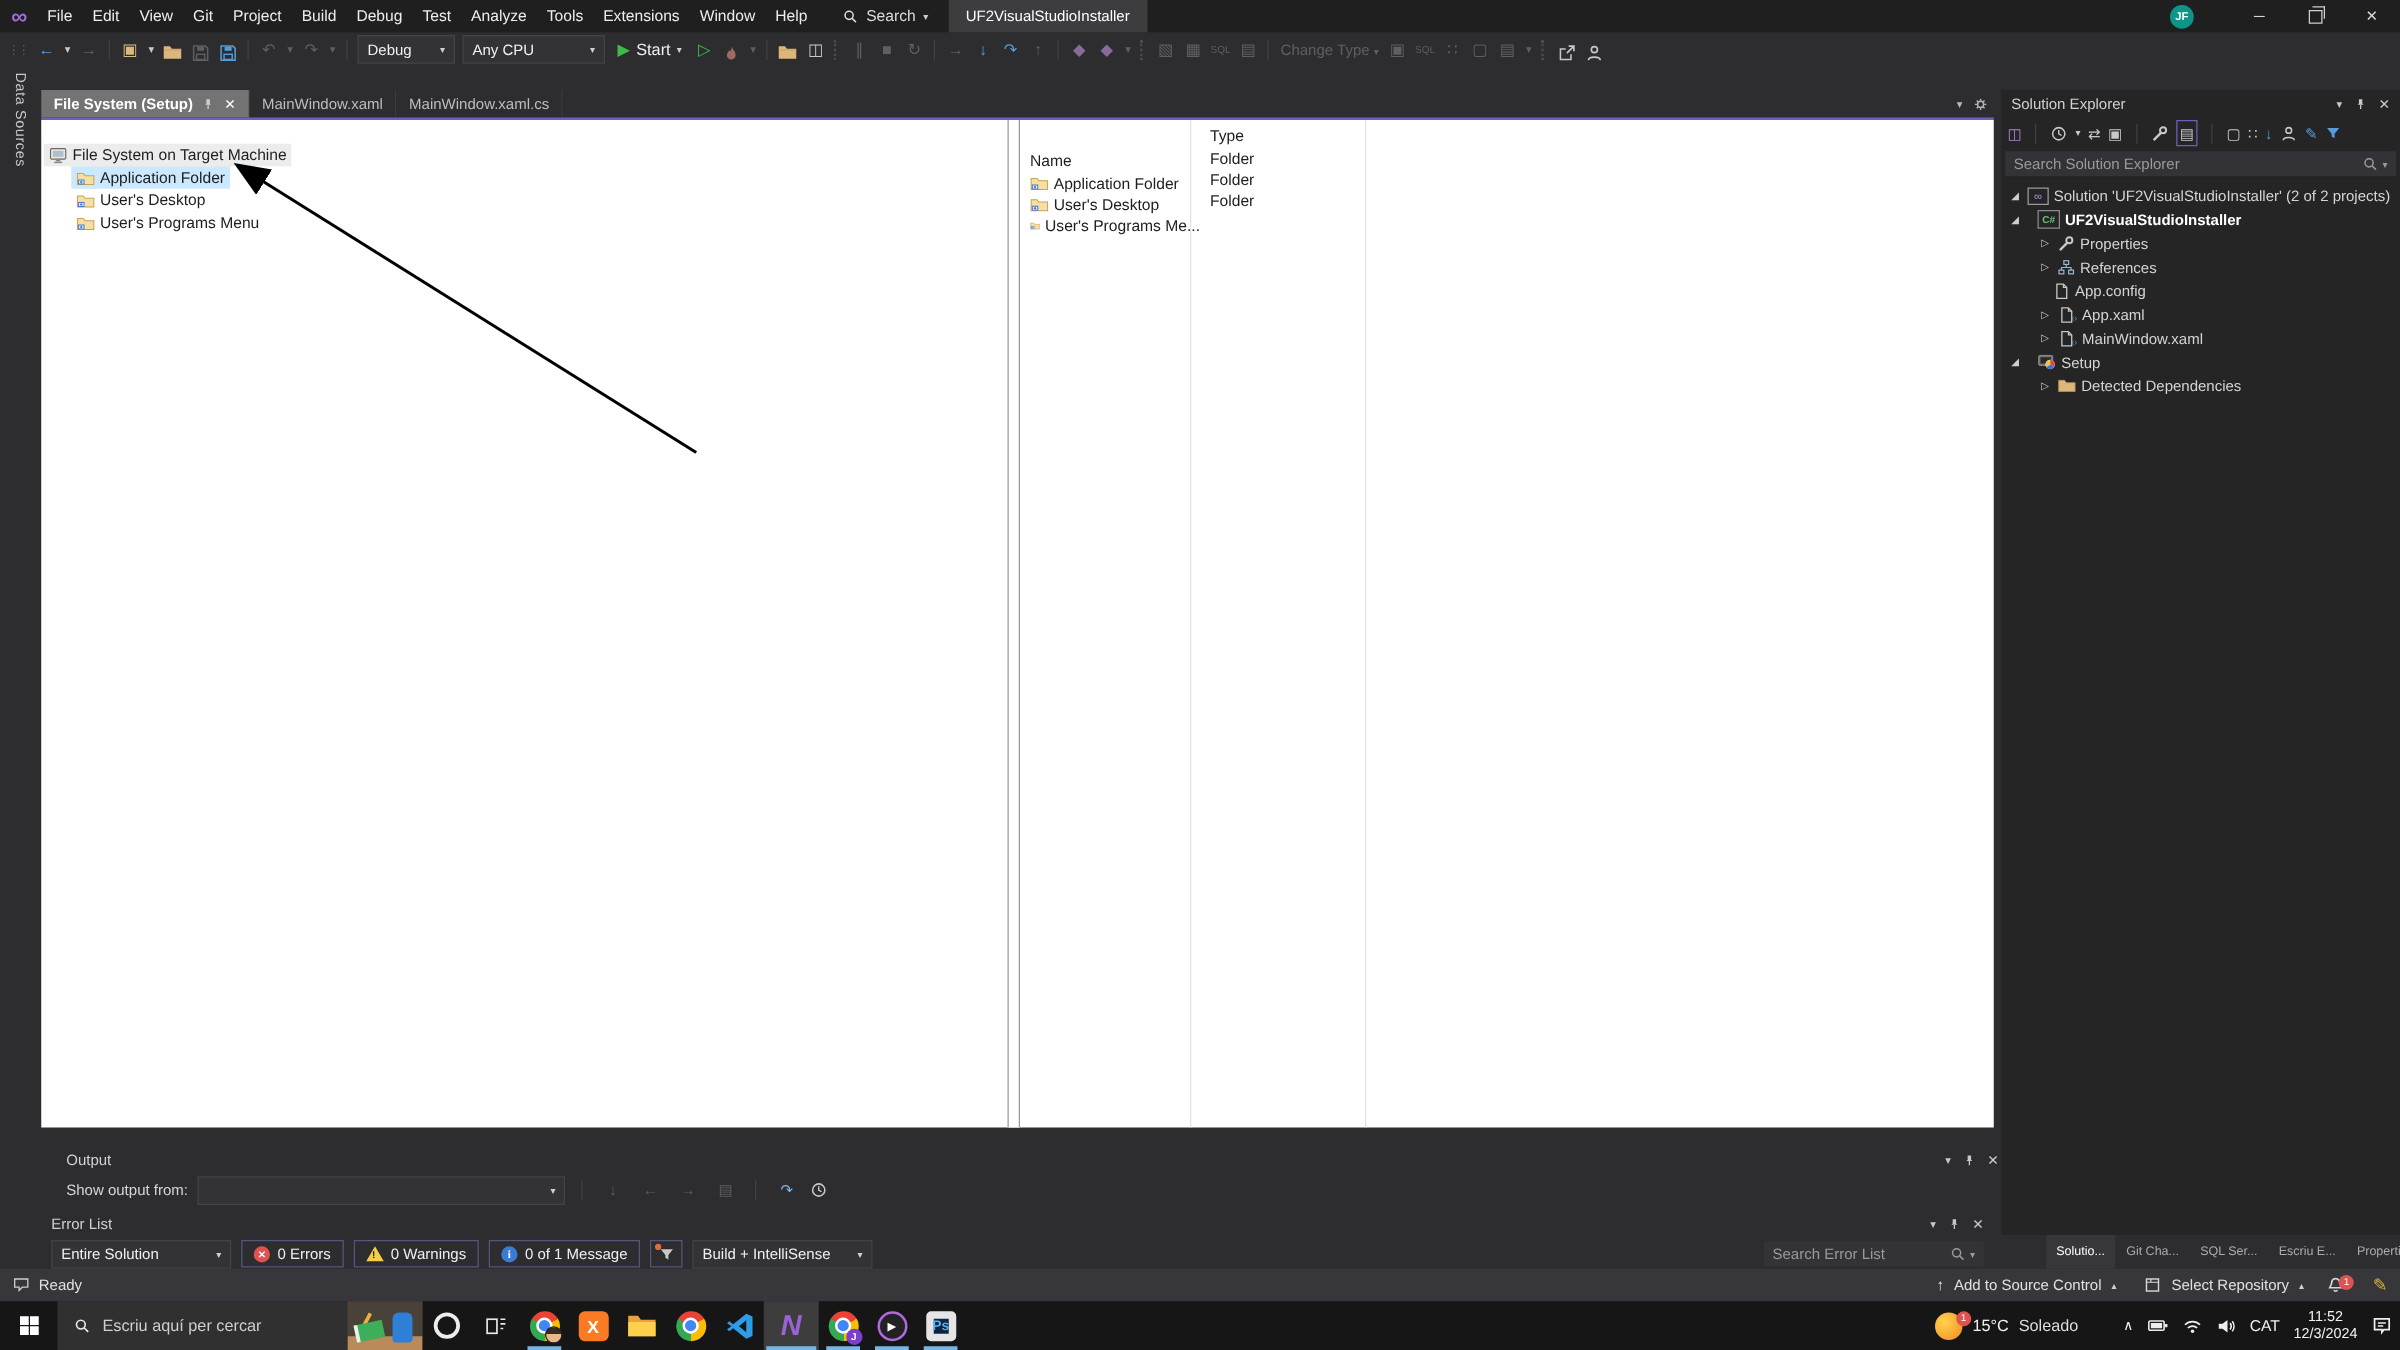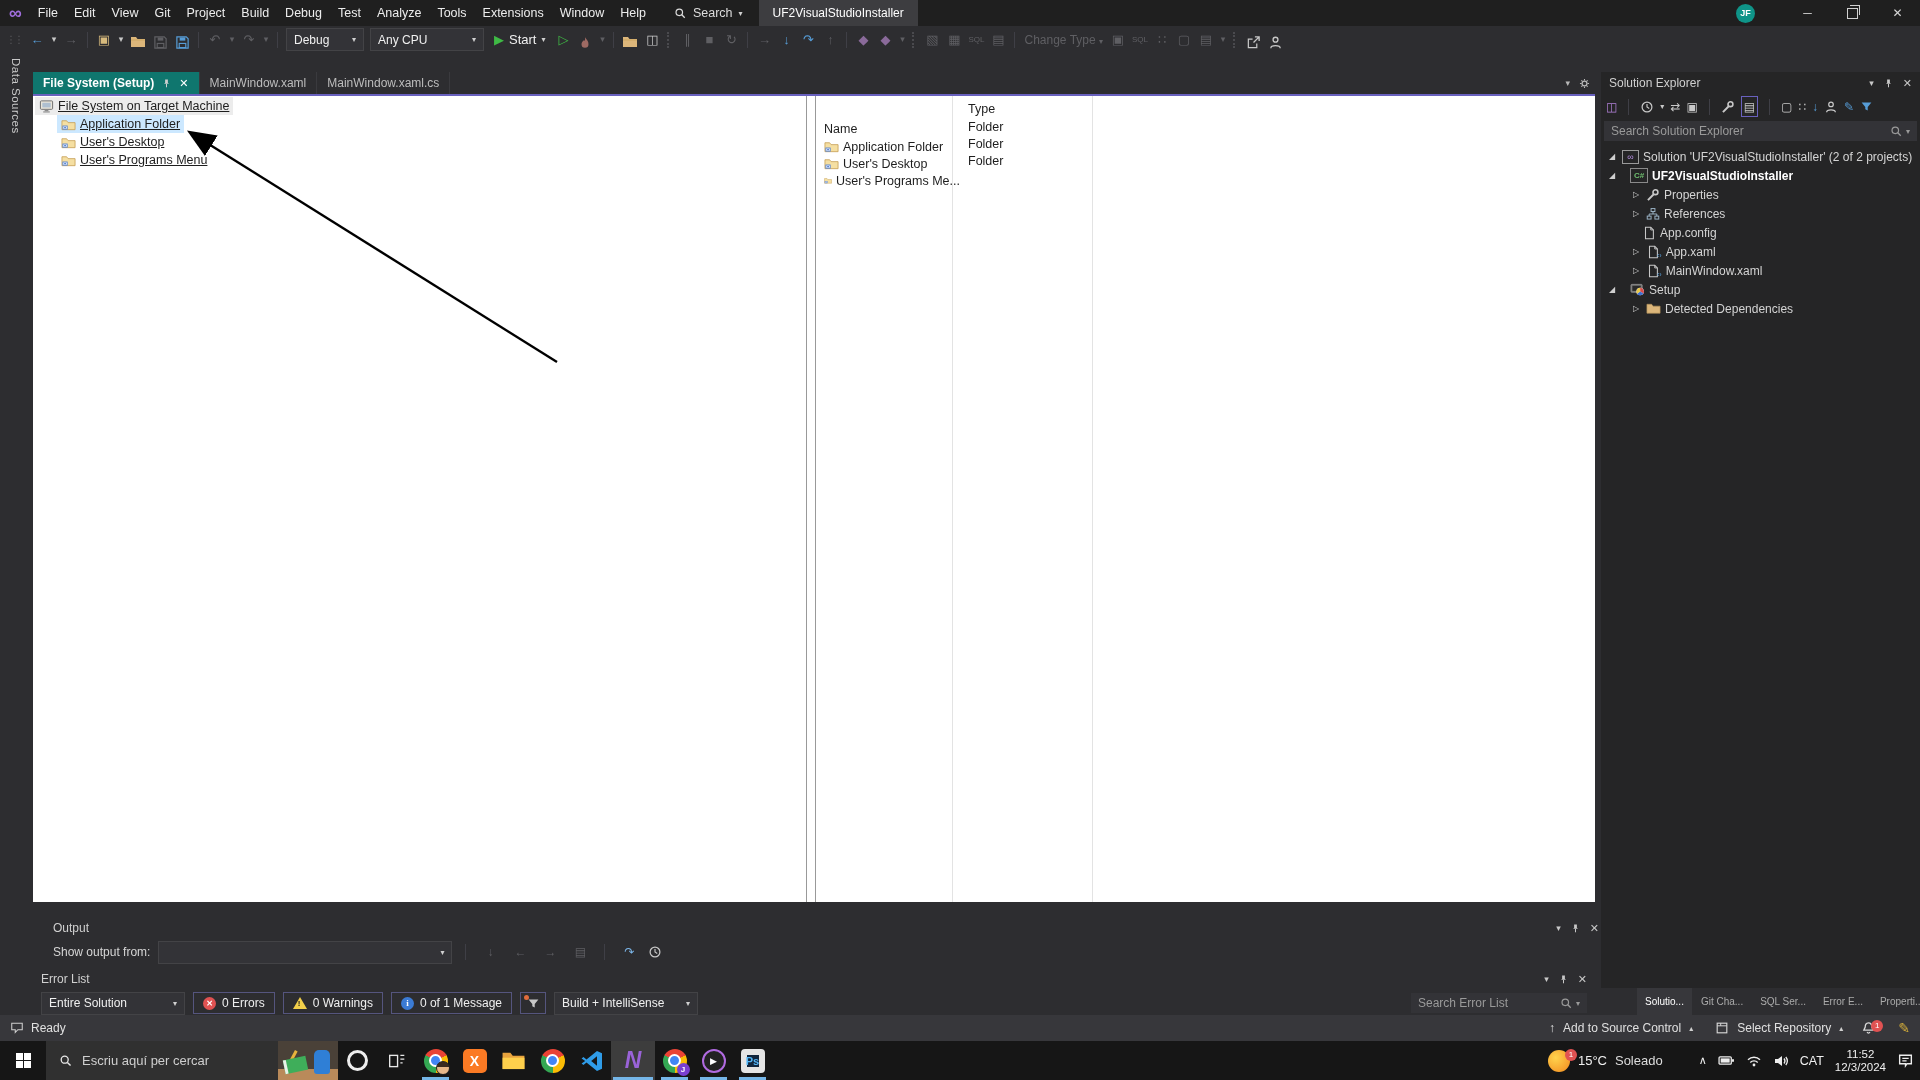--- a/index.html
+++ b/index.html
@@ -34,25 +34,25 @@
   .ct-label{color:#5f5f63;font-size:12px;padding:0 4px;}
 
   
   .left-strip{position:absolute;left:0;top:53px;width:33px;height:962px;}
   .vtext{writing-mode:vertical-rl;font-size:11.5px;color:#c8c8c8;margin:5px 0 0 10px;letter-spacing:0.5px;}
 
   
   .docwell{position:absolute;left:33px;top:56px;width:1562px;height:849px;}
   .tabbar{position:absolute;left:0;top:16px;right:0;height:22px;display:flex;align-items:stretch;}
   .tab{display:flex;align-items:center;gap:7px;padding:0 10px;font-size:12px;background:#2d2d30;color:#bdbdbd;border-right:1px solid #3a3a3e;}
-  .tab.active{background:#0f766e;color:#ffffff;font-weight:bold;}
+  .tab.active{background:#737373;color:#ffffff;font-weight:bold;}
   .tabbar-right{position:absolute;right:4px;top:0;height:22px;display:flex;align-items:center;gap:8px;color:#b8b8b8;}
   .accent-line{position:absolute;left:0;top:38px;right:0;height:2px;background:#6961be;}
   .editor{position:absolute;left:0;top:40px;width:1562px;height:806px;background:#fff;display:flex;color:#1e1e1e;font-size:12.5px;}
-  .pane-left{width:773px;position:relative;padding-top:1px;text-decoration:underline;}
+  .pane-left{width:773px;position:relative;padding-top:19px;}
   .splitter{width:8px;border-left:1px solid #999;border-right:1px solid #999;background:#fff;}
   .pane-right{flex:1;position:relative;padding-top:3px;}
   .colline{position:absolute;top:0;bottom:0;width:1px;background:#e3e3e3;}
   .t-row{display:flex;align-items:center;height:18px;width:fit-content;padding:0 4px;gap:4px;white-space:nowrap;}
   .t-root{margin-left:2px;background:#ececec;}
   .t-child{margin-left:24px;}
   .t-sel{background:#cce8ff;}
   .lv-head{display:flex;height:19px;align-items:center;font-size:12.5px;}
   .lv-row{display:flex;height:17px;align-items:center;}
   .cell-name{width:136px;display:flex;align-items:center;gap:4px;padding-left:8px;white-space:nowrap;overflow:hidden;margin-top:40px;}
@@ -600,21 +600,21 @@
           </svg>
         <span>Detected Dependencies</span>
       </div>
     </div>
   </div>
 
   <div class="se-tabs">
     <span class="se-tab active">Solutio...</span>
     <span class="se-tab">Git Cha...</span>
     <span class="se-tab">SQL Ser...</span>
-    <span class="se-tab">Error E...</span>
+    <span class="se-tab">Escriu E...</span>
     <span class="se-tab">Properti...</span>
   </div>
 
   <div class="output">
     <div class="panel-title">
       <span>Output</span>
       <span class="pt-icons">
         <span style="font-size:9px">▾</span>
         <svg class="i" width="11" height="11">
             <use href="#sy-pin"></use>

